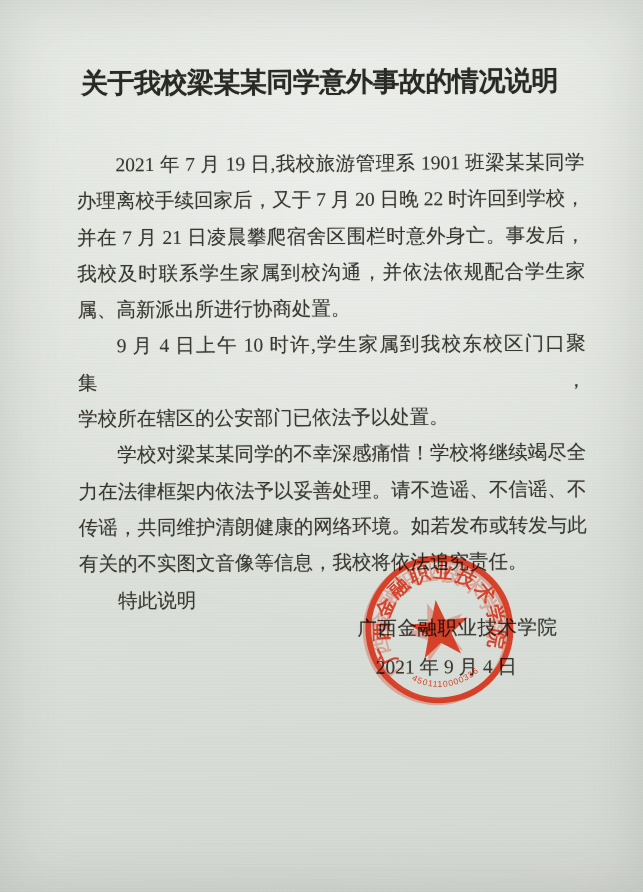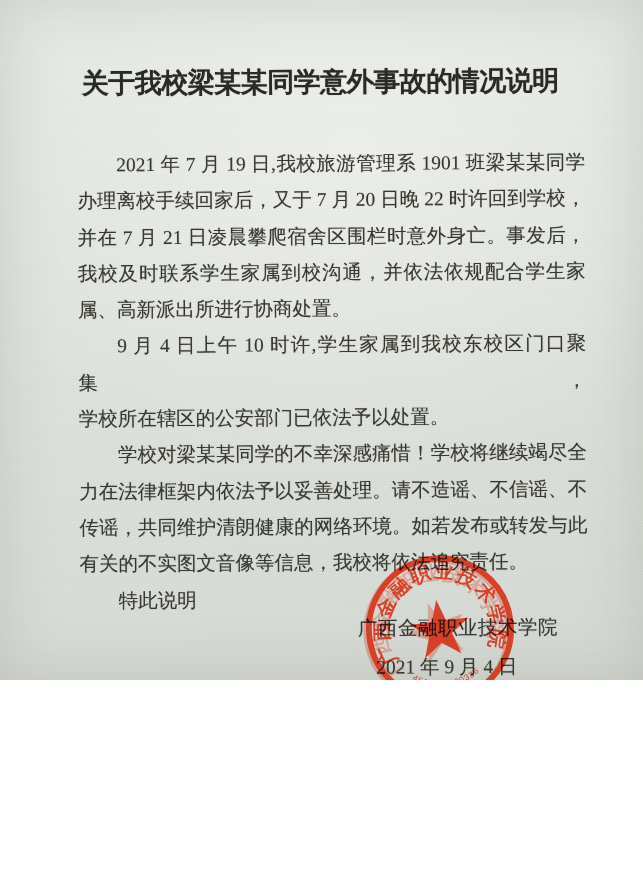--- a/index.html
+++ b/index.html
@@ -1,21 +1,21 @@
 <!DOCTYPE html>
 <html lang="zh"><head>
 <meta charset="utf-8">
 <style>
   html,body { margin:0; padding:0; }
   body {
     width:643px; height:892px; overflow:hidden;
     font-family:"Liberation Serif","DejaVu Serif",serif;
   }
   .page {
-    position:relative; width:643px; height:680px; overflow:hidden;
+    position:relative; width:643px; height:892px; overflow:hidden;
     background:
       radial-gradient(ellipse 120% 90% at 55% 22%, rgba(255,255,255,0.35) 0%, rgba(255,255,255,0) 55%),
       repeating-linear-gradient(0deg, rgba(0,0,0,0.012) 0 1px, rgba(0,0,0,0) 1px 3px),
       repeating-linear-gradient(90deg, rgba(255,255,255,0.015) 0 1px, rgba(0,0,0,0) 1px 2px),
       linear-gradient(170deg, #e4e8e2 0%, #dee2dc 45%, #d4d8d2 100%);
     box-shadow: inset 0 0 60px rgba(90,95,88,0.18);
   }
   .content {
     position:absolute; inset:0;
     transform:rotate(-0.35deg);

